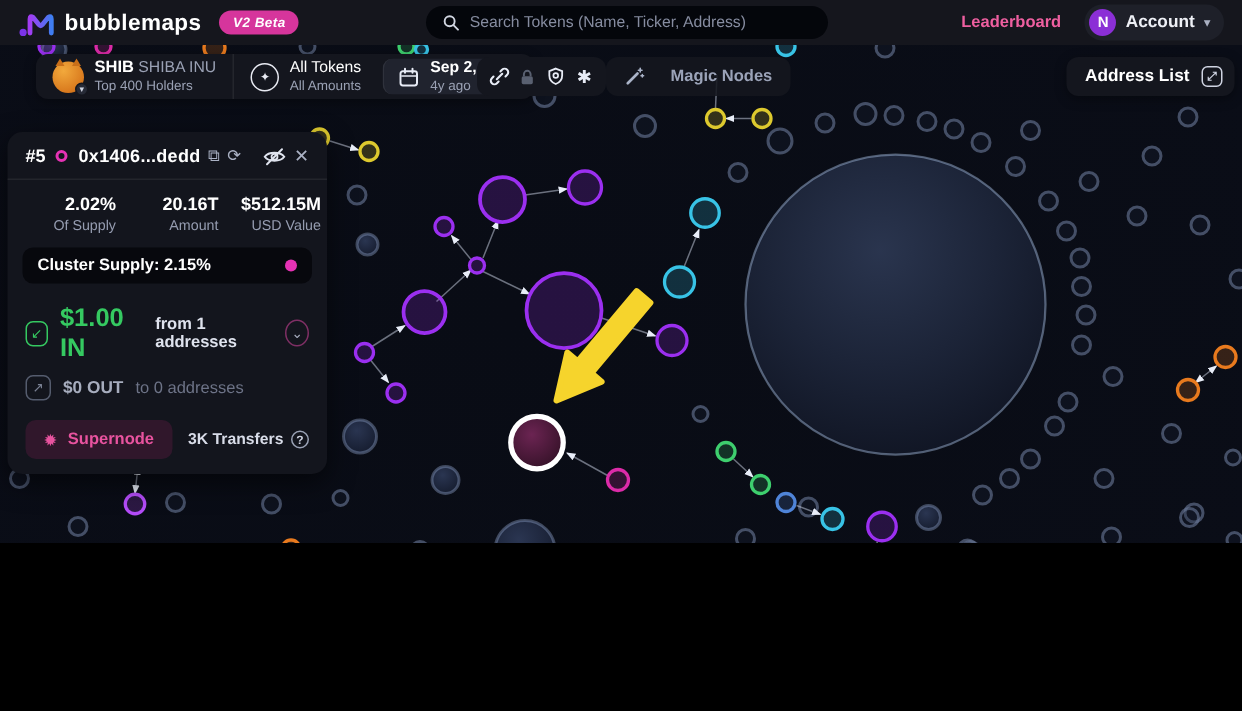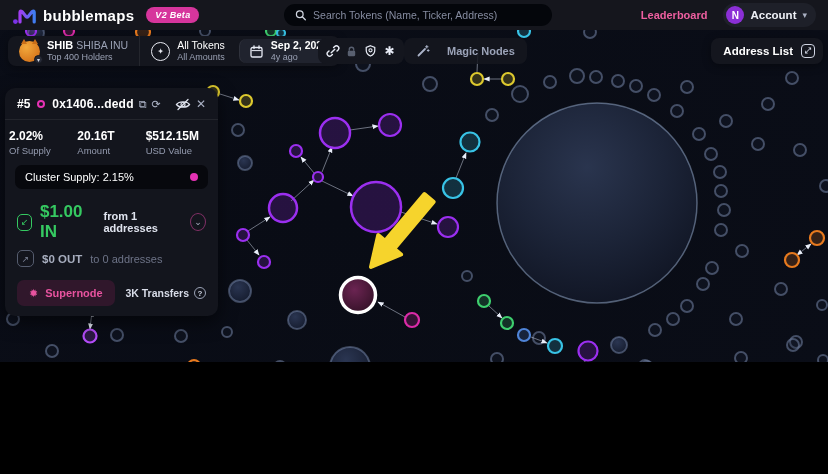--- a/index.html
+++ b/index.html
@@ -24,21 +24,21 @@
   .nav-right { margin-left:auto; display:flex; align-items:center; gap:16px; }
   .leaderboard { color:#ee5fa0; font-size:11px; font-weight:600; cursor:pointer; }
   .account { background:#1e2029; border-radius:13px; height:24px; display:flex; align-items:center;
              gap:6px; padding:0 9px 0 3px; cursor:pointer; }
   .account-avatar { width:18px; height:18px; border-radius:50%; background:#8b2fd6; color:#fff;
                     font-size:10px; font-weight:bold; display:flex; align-items:center; justify-content:center; }
   .account-label { color:#eef0f6; font-size:11.5px; font-weight:600; }
   .chev { color:#aab0c2; font-size:9px; line-height:1; }
 
   
-  .filter-bar { position:absolute; left:8px; top:36px; height:30px; background:#14161e; border-radius:8px;
+  .filter-bar { position:absolute; left:24px; top:36px; height:30px; background:#14161e; border-radius:8px;
                 display:flex; align-items:stretch; z-index:8; box-shadow:0 2px 8px rgba(0,0,0,.35); }
   .fsec { display:flex; align-items:center; gap:7px; padding:0 11px; cursor:pointer; }
   .fsec + .fsec { border-left:1px solid rgba(255,255,255,.07); }
   .token-icon { position:relative; width:21px; height:21px; border-radius:50%;
                 background:radial-gradient(circle at 35% 30%, #f2a93c, #d97a1e 70%, #b55d12); }
   .token-ear { position:absolute; width:0; height:0; border-left:3px solid transparent; border-right:3px solid transparent;
                border-bottom:5px solid #c96f19; top:-2px; }
   .token-badge { position:absolute; width:9px; height:9px; border-radius:50%; background:#262a36; color:#cfd4e2;
                  right:-3px; bottom:-2px; font-size:6px; line-height:9px; text-align:center; border:1px solid #14161e; }
   .fcol { display:flex; flex-direction:column; justify-content:center; line-height:1.25; }
@@ -68,25 +68,25 @@
   .panel { position:absolute; left:5px; top:88px; width:213px; background:#13151d; border-radius:10px;
            padding:9px 0 10px; z-index:8; box-shadow:0 6px 18px rgba(0,0,0,.55); }
   .p-head { display:flex; align-items:center; gap:5px; padding:0 12px 8px; }
   .rank { color:#fff; font-size:12px; font-weight:bold; }
   .addr-dot { width:8px; height:8px; border-radius:50%; border:2.5px solid #e532b4; margin:0 2px; }
   .addr { color:#fff; font-size:12px; font-weight:bold; letter-spacing:.2px; }
   .hicon { color:#aab1c4; font-size:11px; cursor:pointer; line-height:1; }
   .hspace { flex:1; }
   .p-div { height:1px; background:rgba(255,255,255,.07); }
   .p-stats { display:flex; padding:9px 4px 7px; }
-  .stat { flex:1; text-align:left; }
+  .stat { flex:1; text-align:right; }
   .stat .v { color:#fff; font-size:12px; font-weight:bold; }
   .stat .k { color:#959cb0; font-size:9.5px; margin-top:2px; }
   .cluster { margin:2px 10px 9px; background:#07080d; border-radius:7px; height:24px; display:flex;
-             align-items:center; padding:0 10px; color:#fff; font-size:11px; font-weight:normal; }
+             align-items:center; padding:0 10px; color:#fff; font-size:11px; font-weight:bold; }
   .cluster .dot { margin-left:auto; width:8px; height:8px; border-radius:50%; background:#e532b4; }
   .flow { display:flex; align-items:center; gap:8px; padding:4px 12px; }
   .flow-icon { width:17px; height:17px; border-radius:5px; border:1.5px solid; display:flex; align-items:center;
                justify-content:center; font-size:9px; }
   .fi-in { border-color:#35c961; color:#35c961; }
   .fi-out { border-color:#555c6e; color:#7a8194; }
   .in-val { color:#35c961; font-size:17px; font-weight:bold; }
   .rest { color:#dfe3ee; font-size:11px;font-weight:bold; }
   .out-val { color:#a7adbe; font-size:11.5px; font-weight:bold; }
   .rest-dim { color:#6d7387; font-size:11px; }

